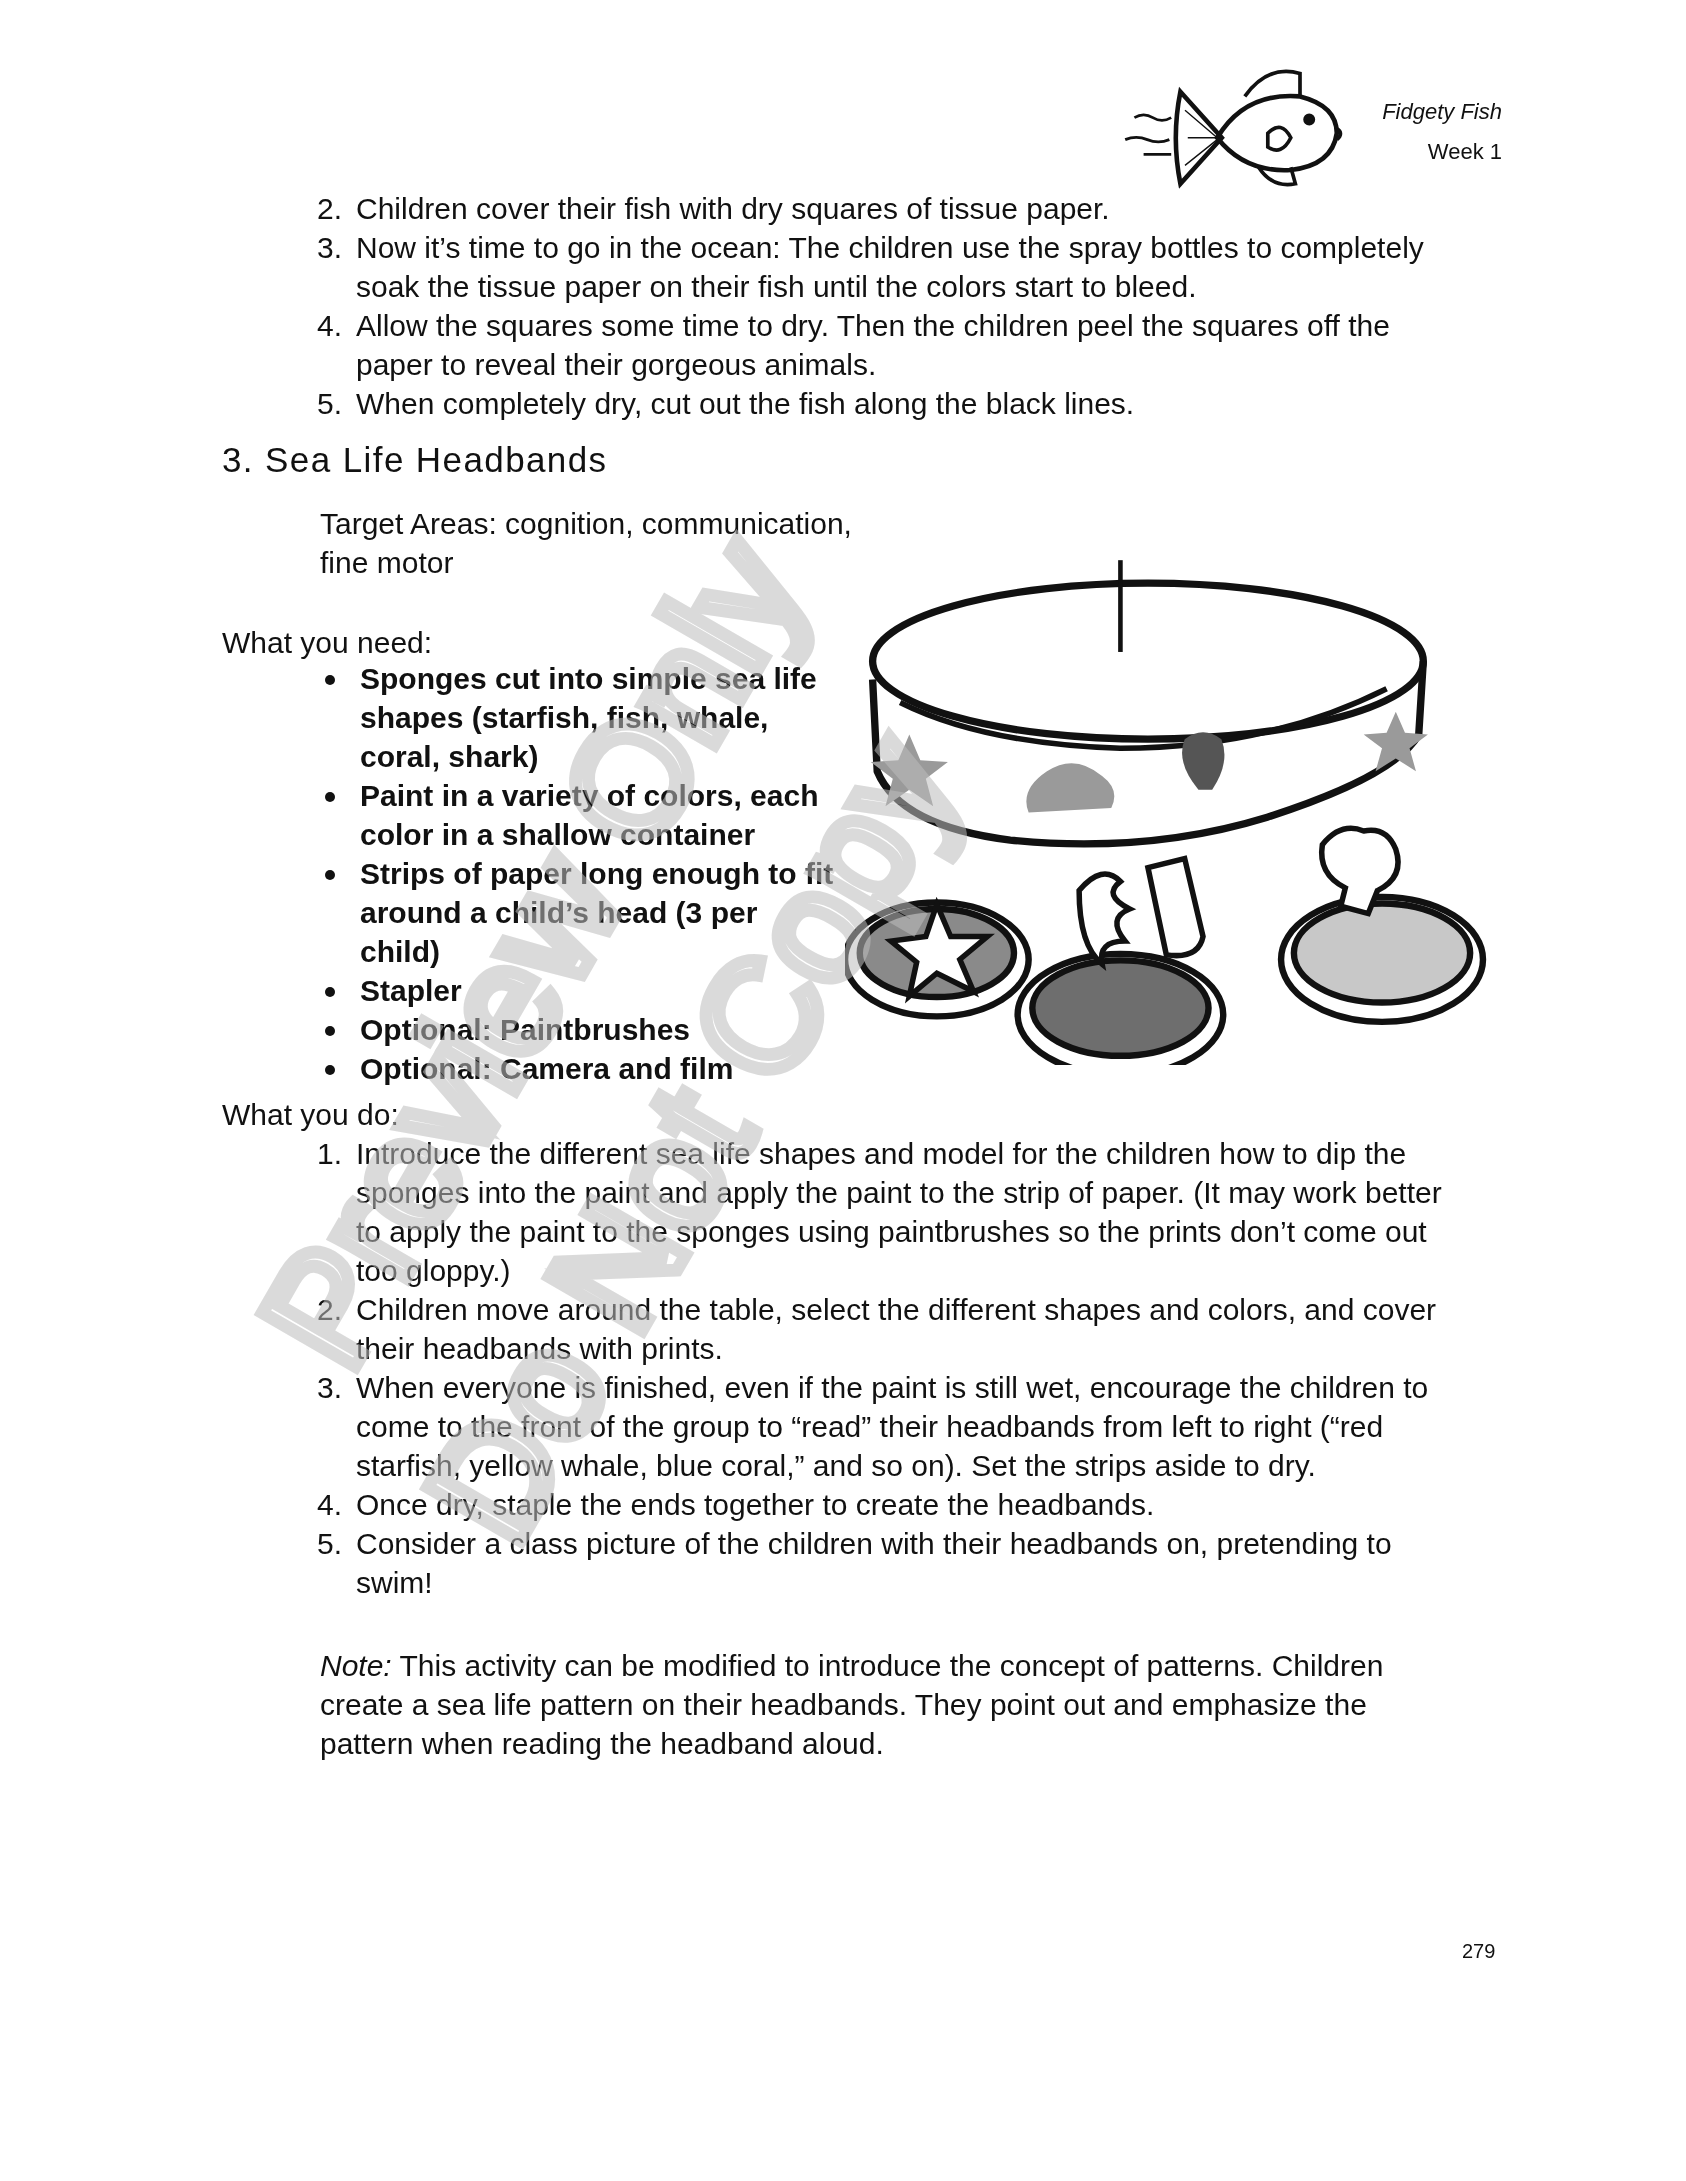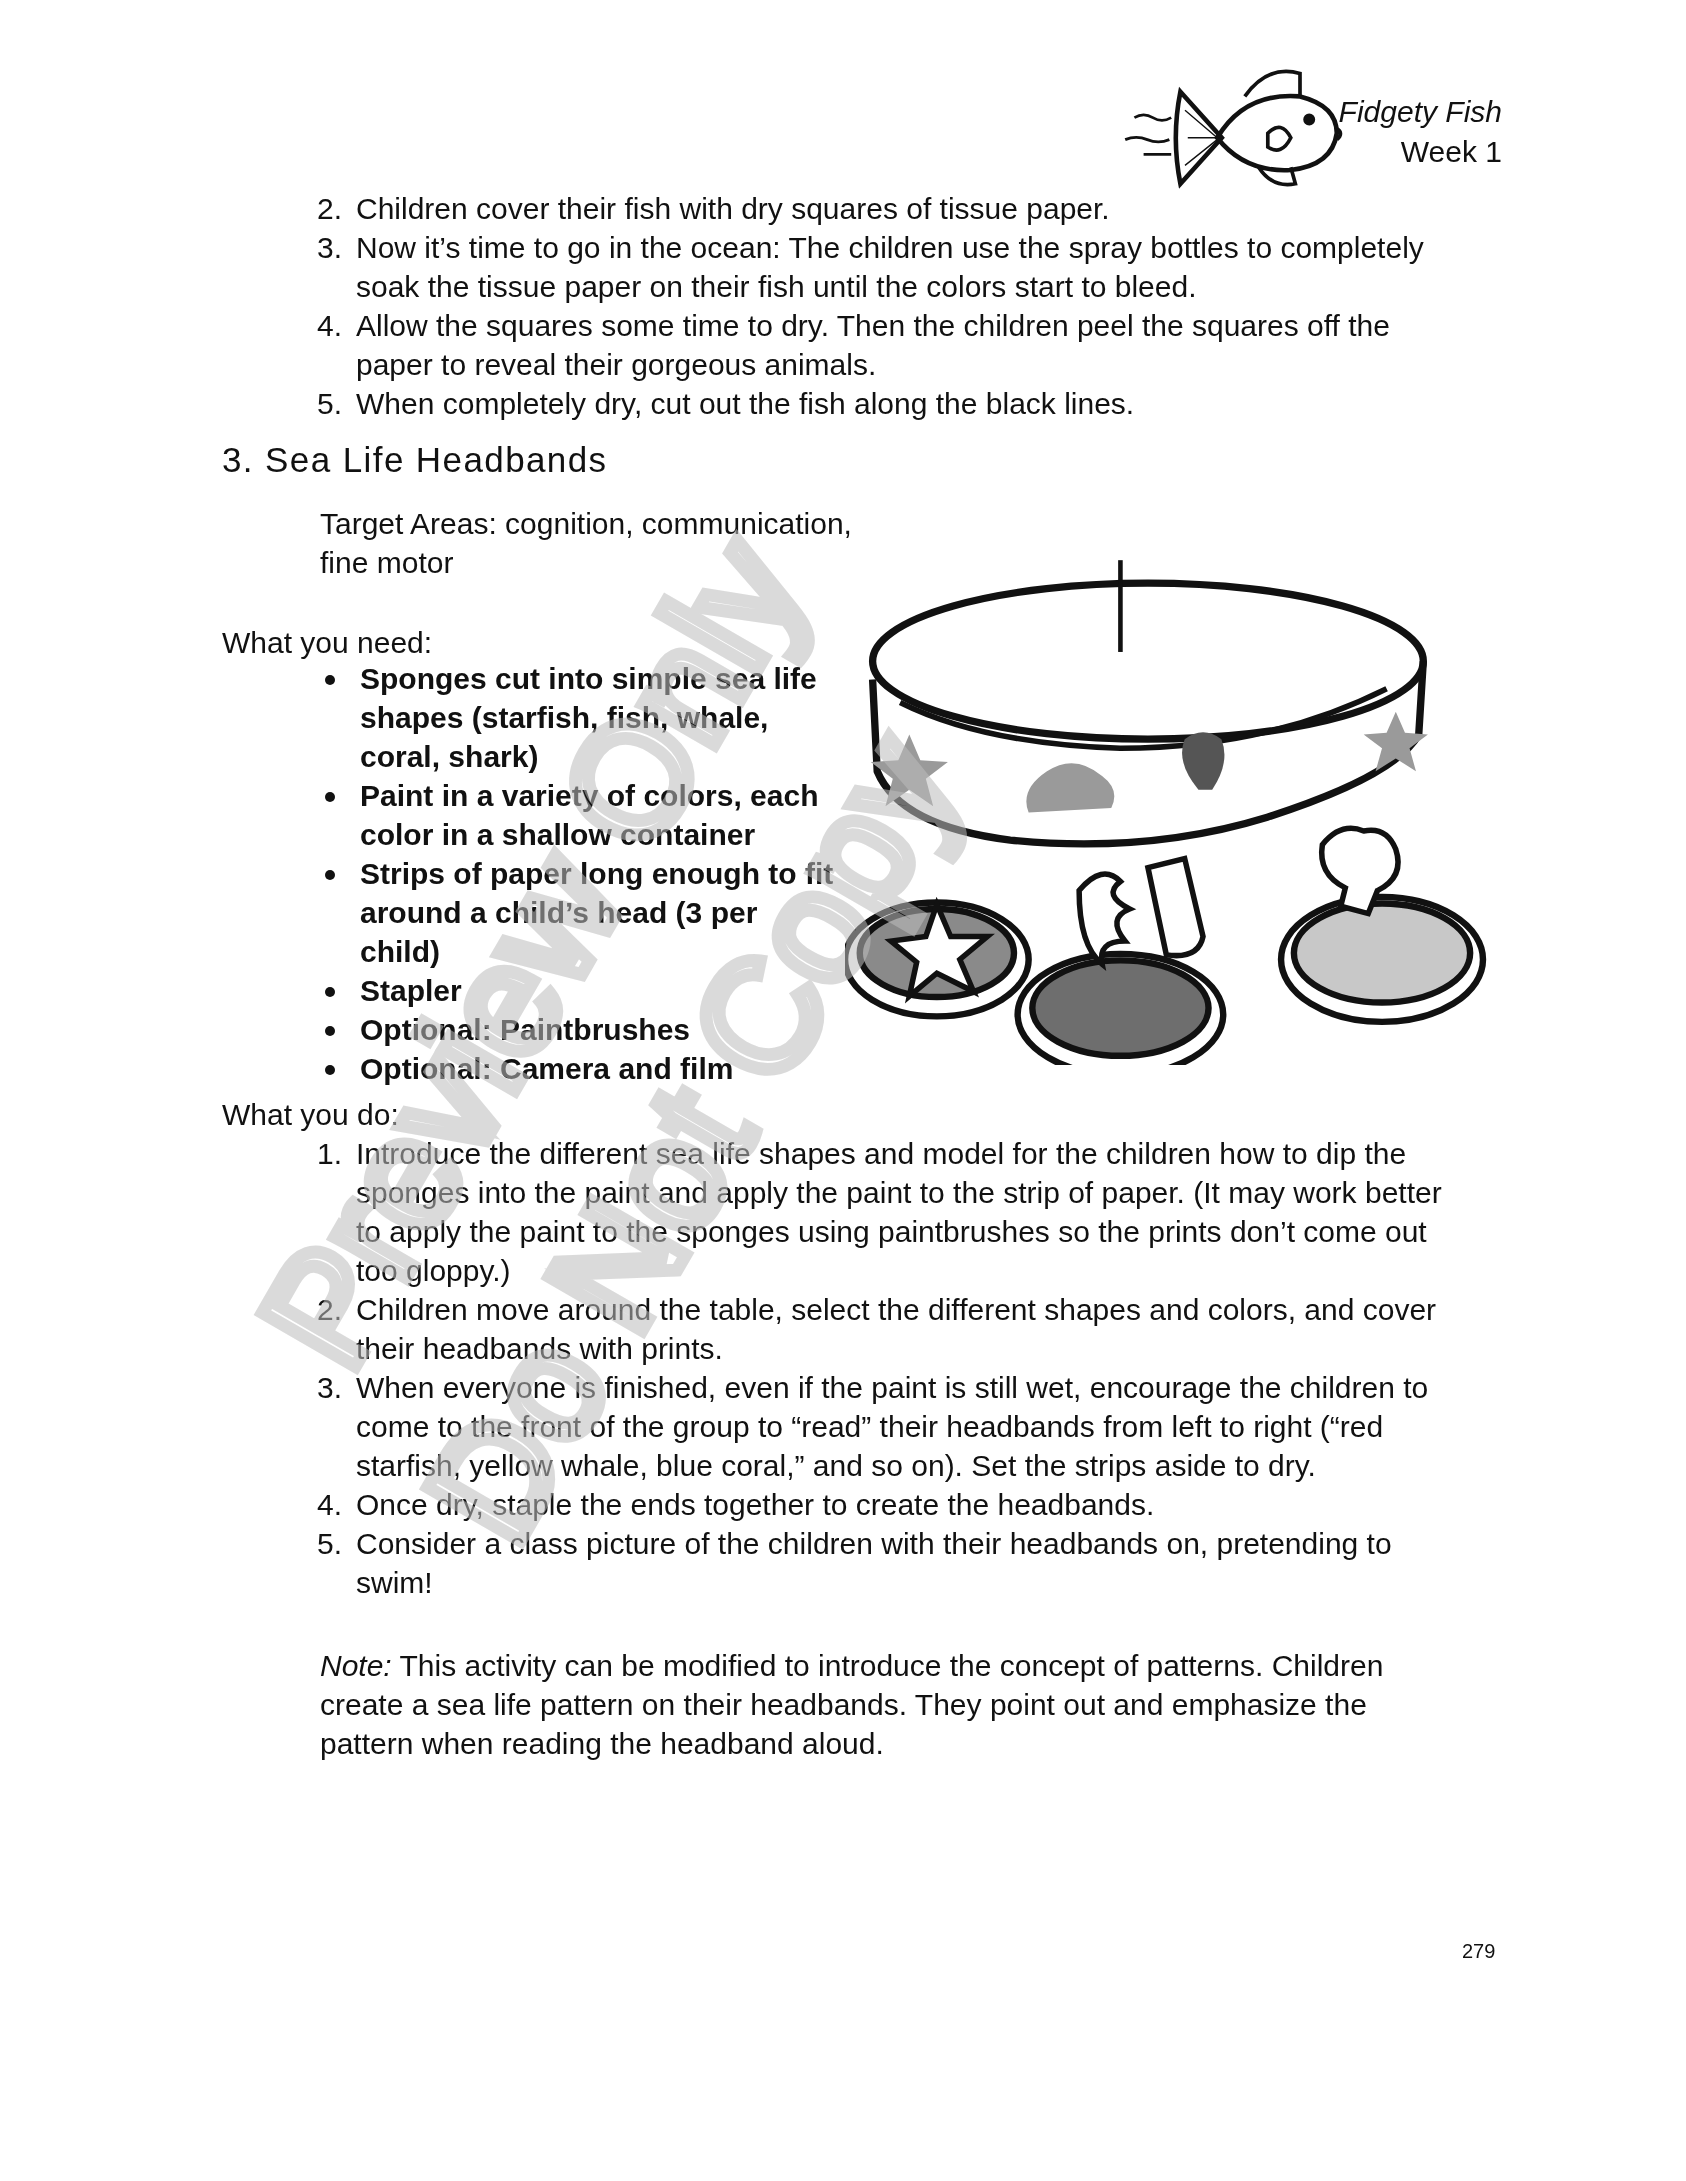--- a/index.html
+++ b/index.html
@@ -3,21 +3,21 @@
 <meta charset="utf-8">
 <style>
   html, body { margin: 0; padding: 0; background: #ffffff; }
   body {
     width: 1686px; height: 2182px; position: relative; overflow: hidden;
     font-family: "Liberation Sans", "DejaVu Sans", sans-serif;
     color: #111111;
   }
   .page { position: absolute; inset: 0; }
   .header-fish { position: absolute; left: 1116px; top: 55px; width: 230px; height: 138px; }
-  .running-head { position: absolute; right: 184px; top: 92px; text-align: right; font-size: 30px; line-height: 40px; }
+  .running-head { position: absolute; right: 184px; top: 92px; text-align: right; font-size: 22px; line-height: 40px; }
   .running-head .title { font-style: italic; }
   .txt { position: absolute; font-size: 30px; line-height: 39px; }
   .numlist { position: absolute; left: 317px; margin: 0; padding: 0; list-style: none; font-size: 30px; line-height: 39px; }
   .numlist li { position: relative; padding-left: 39px; }
   .numlist .num { position: absolute; left: 0; top: 0; }
   .section-heading { position: absolute; left: 222px; top: 440px; font-weight: normal; font-size: 35px; letter-spacing: 1.4px; }
   .bullets { position: absolute; left: 321px; top: 659px; width: 514px; margin: 0; padding: 0; list-style: none; font-size: 30px; line-height: 39px; }
   .bullets li { position: relative; padding-left: 39px; font-weight: bold; }
   .bullets li::before { content: ""; position: absolute; left: 3.7px; top: 15.6px; width: 10px; height: 10px; border-radius: 50%; background: #111; }
   .illustration { position: absolute; left: 845px; top: 551px; width: 661px; height: 514px; }

